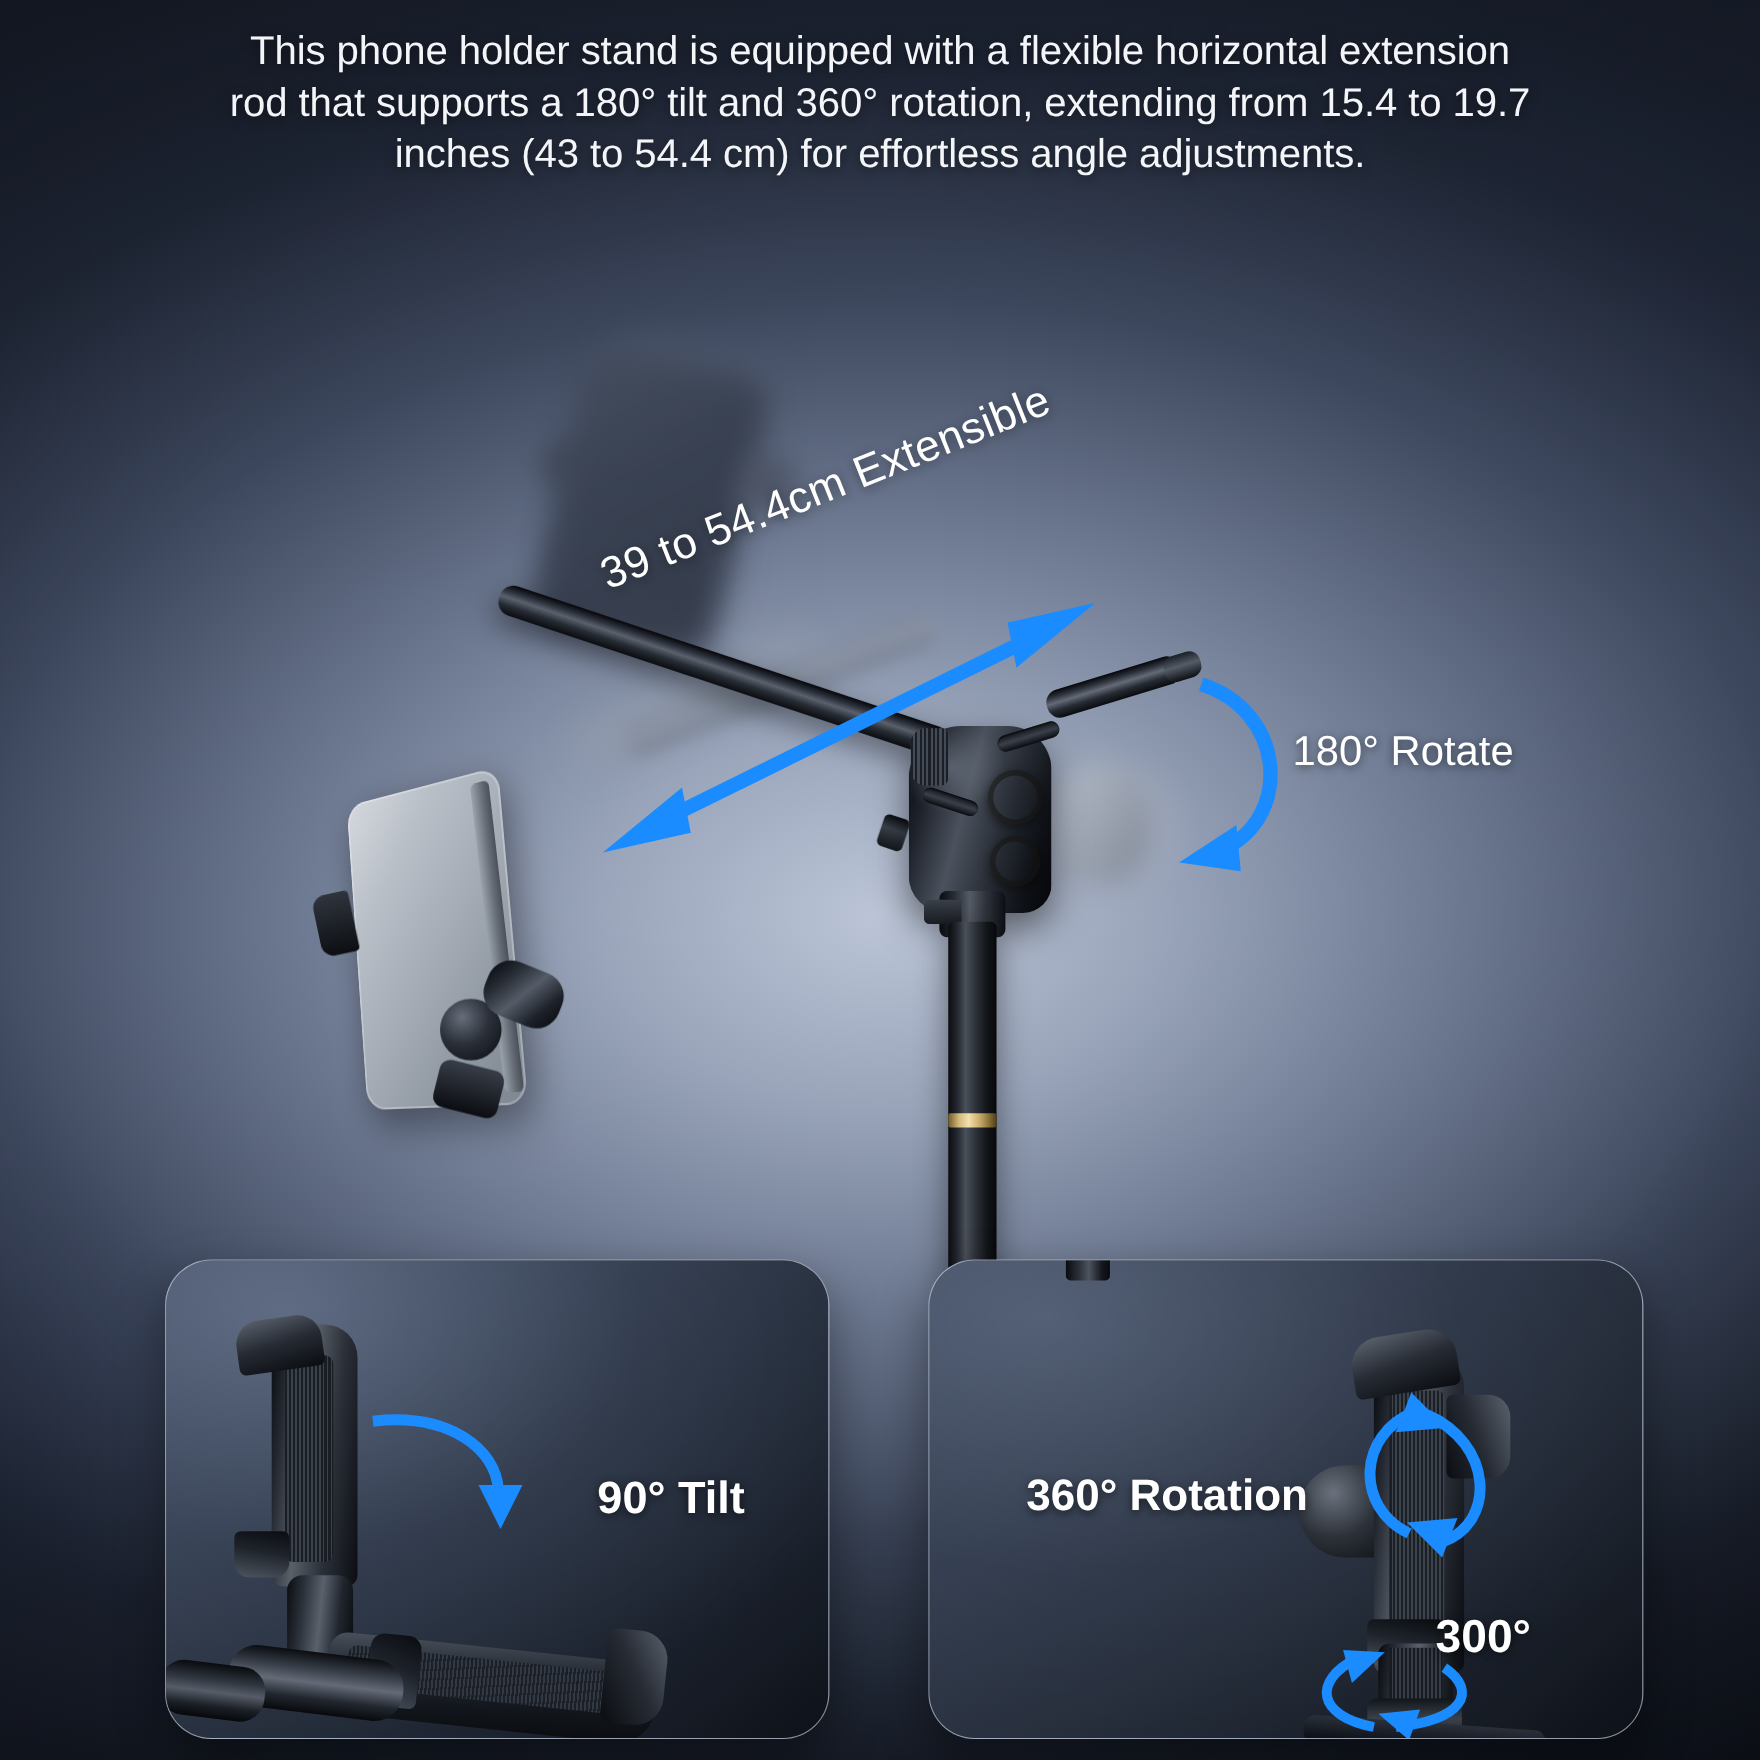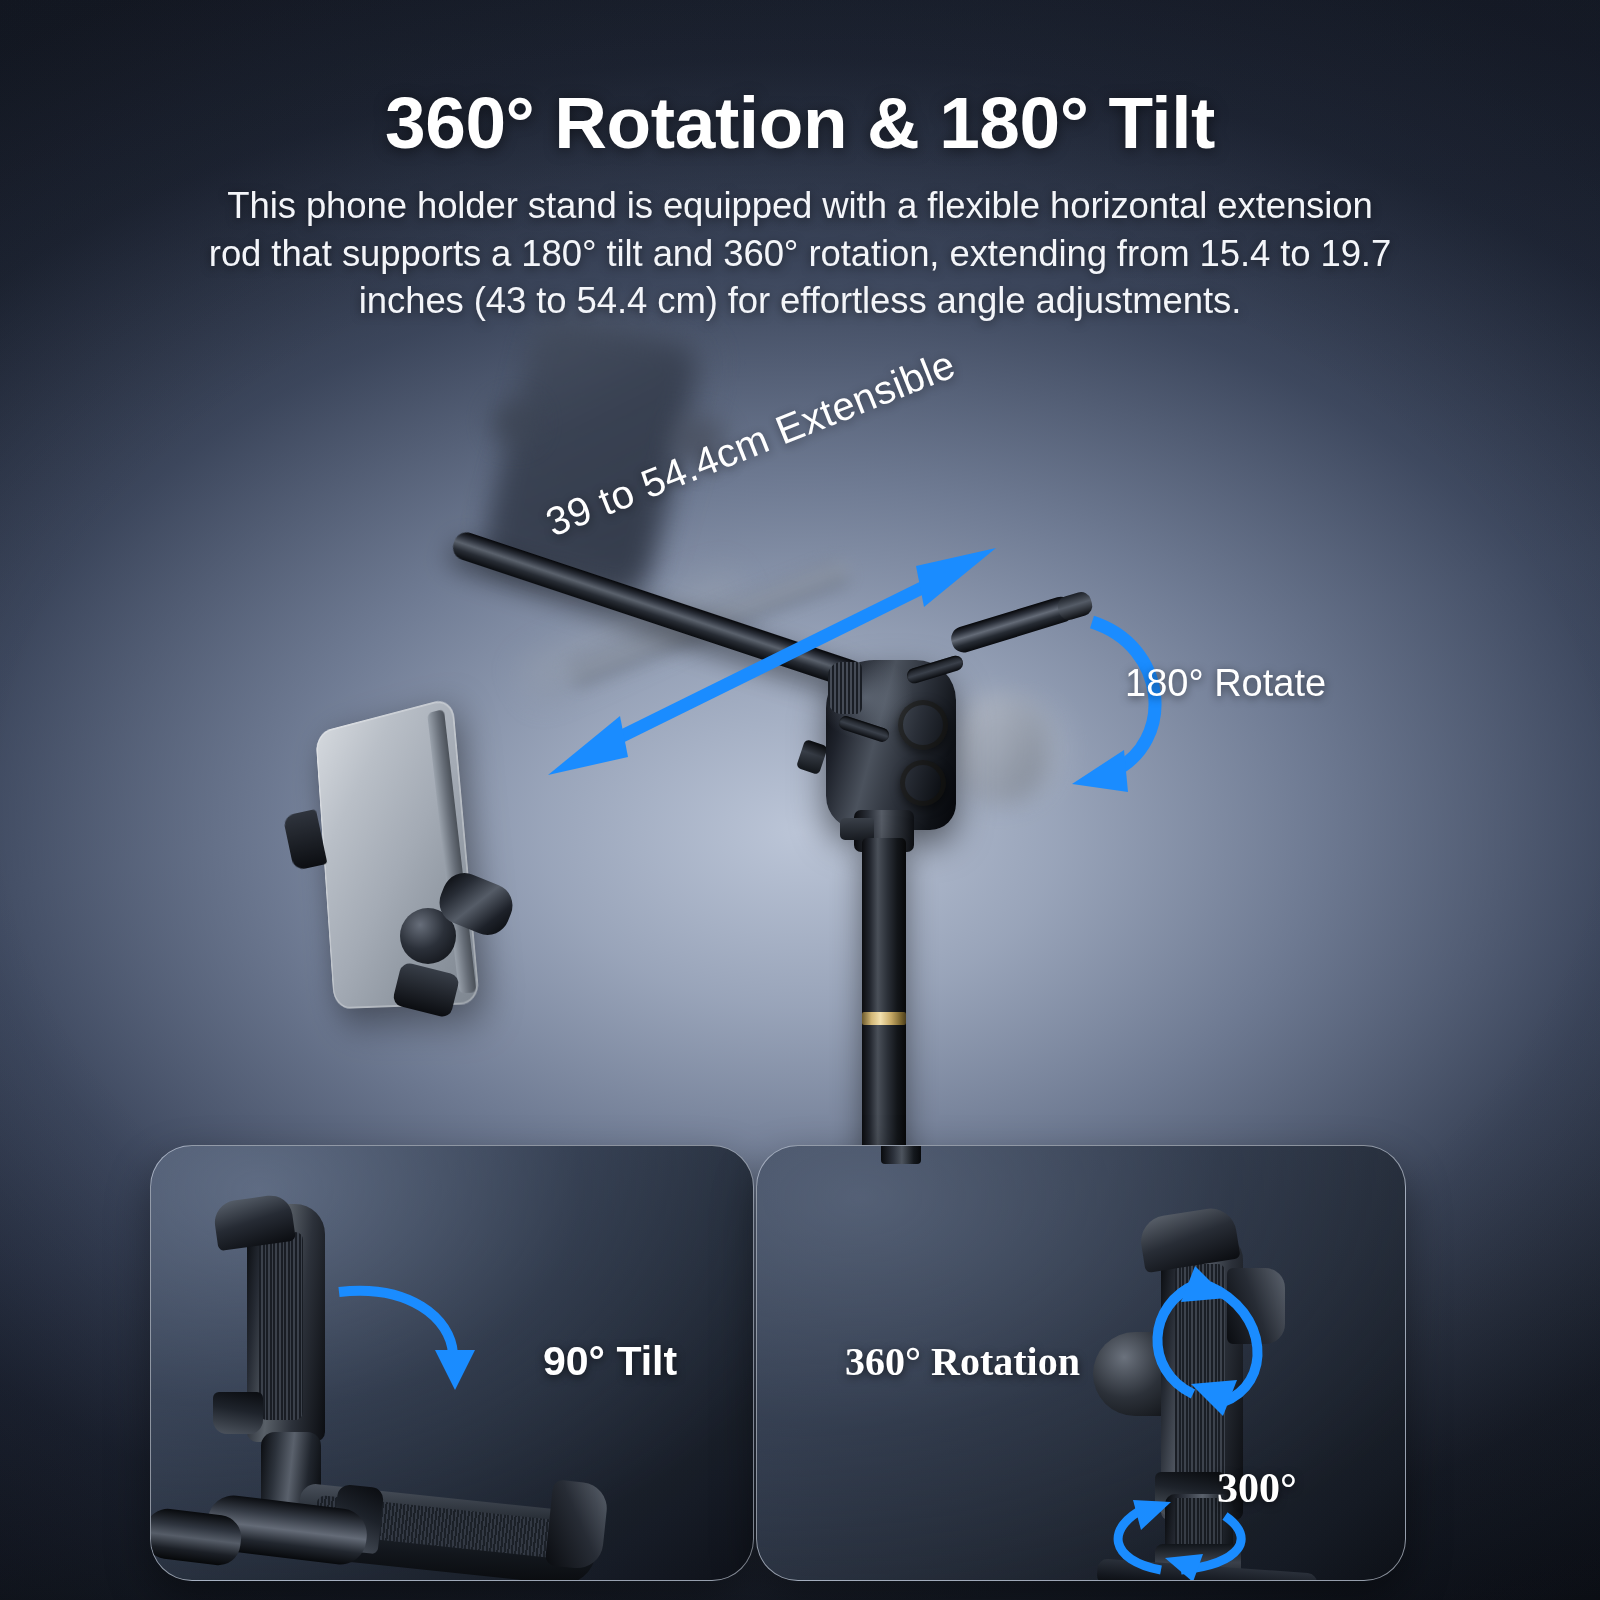--- a/index.html
+++ b/index.html
@@ -228,45 +228,44 @@
     text-shadow:0 2px 9px rgba(0,0,0,0.55);
     white-space:nowrap;
   }
   #lbl-extend {
     left:548px; top:502px;
     font-size:40px; font-weight:400; letter-spacing:0.4px;
     transform:rotate(-21.8deg); transform-origin:0 50%;
     text-shadow:0 2px 10px rgba(0,0,0,0.42);
   }
   #lbl-rotate180 {
-    left:1125px; top:662px;
+    left:1175px; top:662px;
     font-size:38px; font-weight:400;
   }
 
   
   #panels { position:absolute; left:0; top:1145px; width:1600px; height:440px; z-index:35; }
   .panel {
     position:absolute; top:0; height:436px;
     border:1.4px solid rgba(214,222,236,0.62);
     border-radius:42px;
     overflow:hidden;
     box-shadow:0 18px 44px rgba(0,0,0,0.4);
   }
   #panel-tilt {
     left:150px; width:604px;
     background:
       radial-gradient(128% 120% at 18% 10%, rgba(126,141,168,0.55) 0%, rgba(72,85,110,0.30) 42%, rgba(24,30,42,0.04) 76%),
       linear-gradient(142deg,#3f4a5e 0%,#323c4d 30%,#232b38 60%,#161b25 86%,#0e1118 100%);
   }
   #panel-rot {
-    left:756px; width:650px;
+    left:844px; width:650px;
     background:
       radial-gradient(130% 120% at 16% 12%, rgba(118,133,160,0.46) 0%, rgba(66,79,103,0.26) 44%, rgba(22,28,40,0.04) 78%),
       linear-gradient(140deg,#3d4759 0%,#303949 32%,#222935 62%,#151a23 88%,#0d1016 100%);
-    font-family: Liberation Serif, serif;
   }
   .panel-label {
     position:absolute; color:#ffffff; font-weight:bold;
     text-shadow:0 2px 9px rgba(0,0,0,0.6); white-space:nowrap;
   }
   #plabel-tilt  { left:392px; top:192px; font-size:41px; }
   #plabel-rot   { left:88px;  top:192px; font-size:40px; font-weight:600; }
   #plabel-360   { left:460px; top:318px; font-size:42px; font-weight:600; }
 
   
@@ -514,17 +513,16 @@
           <polygon points="436,436 408,412 446,408" fill="#1a8cff"></polygon>
         </g>
       </svg>
 
       <div class="panel-label" id="plabel-rot">360° Rotation</div>
       <div class="panel-label" id="plabel-360">300°</div>
     </div>
   </div>
 
   <div id="header">
-    <div id="title">360° Rotation &amp; 180° Tilt</div>
     <div id="subtitle">This phone holder stand is equipped with a flexible horizontal extension rod that supports a 180° tilt and 360° rotation, extending from 15.4 to 19.7 inches (43 to 54.4 cm) for effortless angle adjustments.</div>
   </div>
 
 </div>
 
 </body></html>

